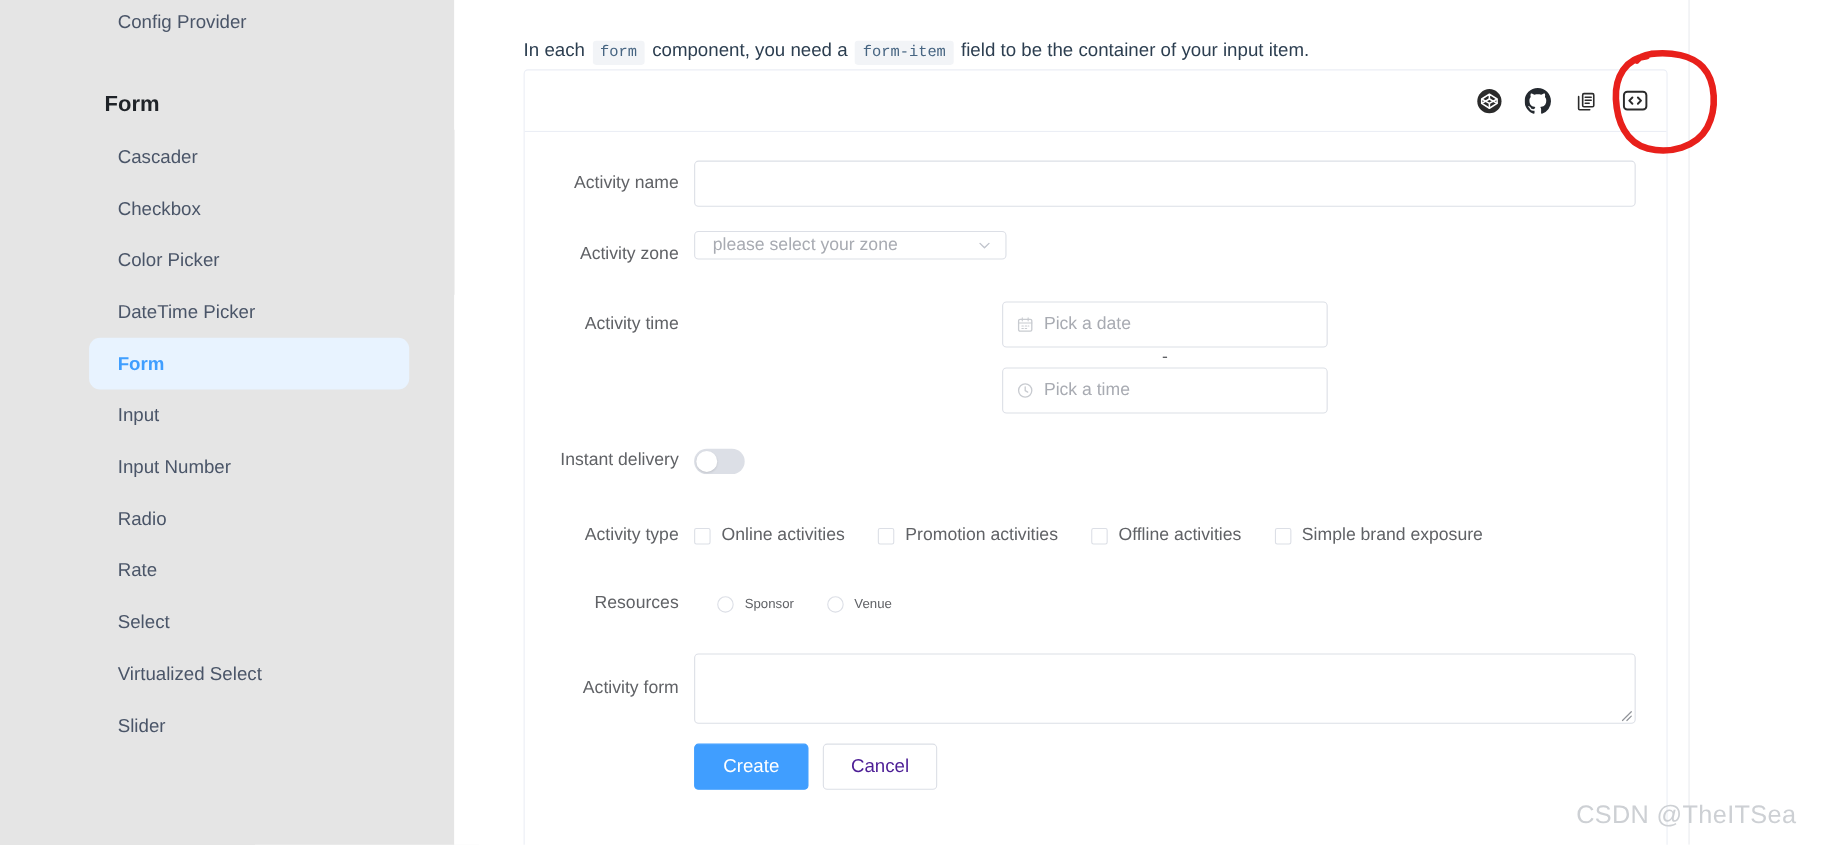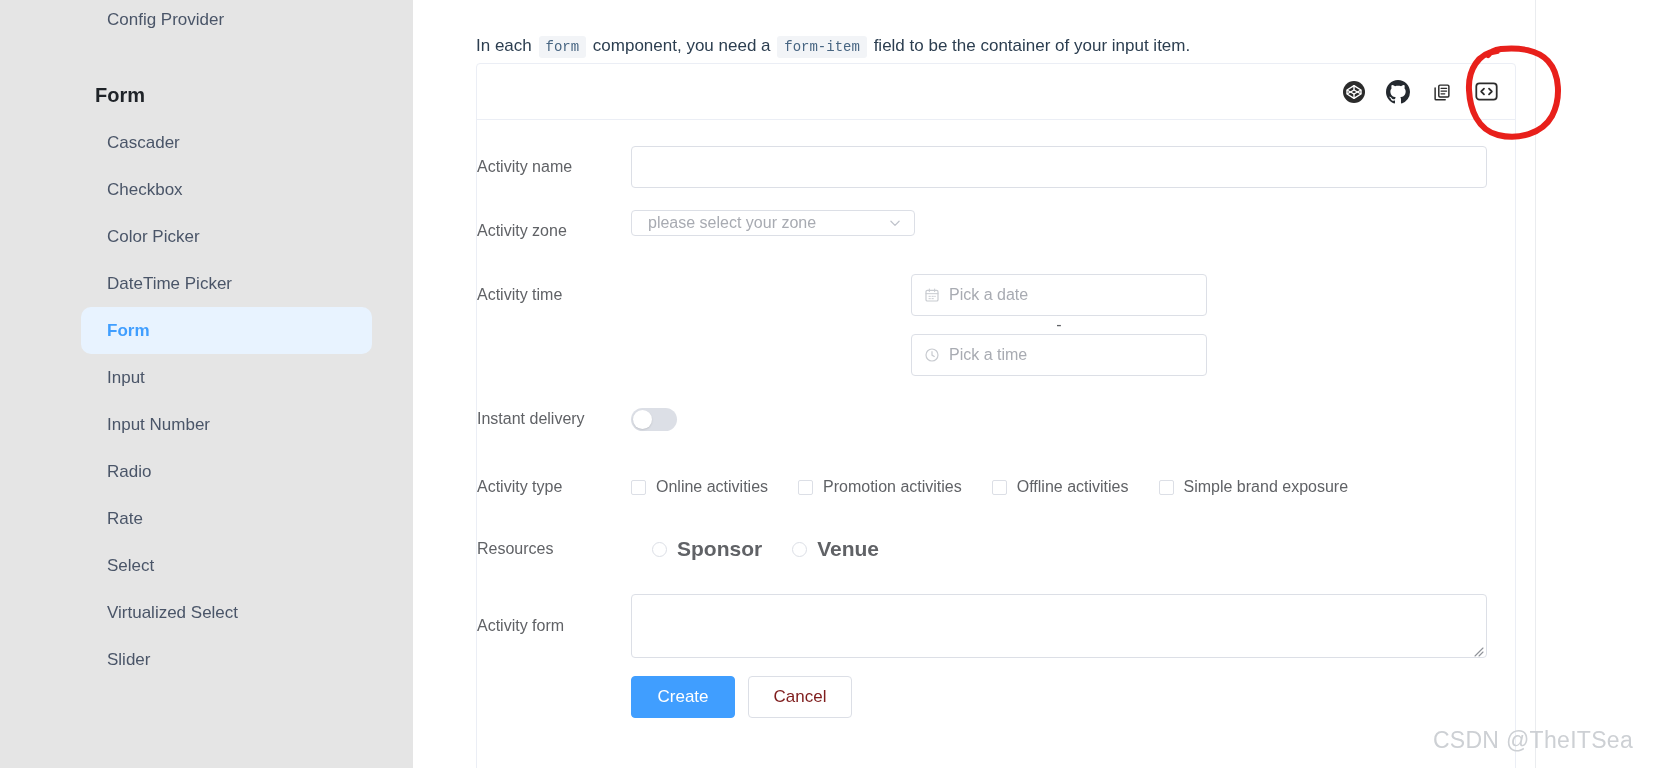--- a/index.html
+++ b/index.html
@@ -160,21 +160,21 @@
 
   
   .form-row {
     display: flex;
     align-items: flex-start;
     margin-bottom: 22px;
   }
   .form-label {
     width: 154px;
     flex: 0 0 154px;
-    text-align: left;
+    text-align: right;
     padding-right: 14px;
     font-size: 16px;
     color: #606266;
     line-height: 42px;
     white-space: nowrap;
   }
   .form-ctrl { flex: 1 1 auto; min-width: 0; }
 
   .el-input {
     width: 100%;
@@ -301,24 +301,24 @@
     white-space: nowrap;
   }
   .rd-circle {
     width: 15px; height: 15px;
     border: 1px solid #dcdfe6;
     border-radius: 50%;
     background: #fff;
     flex: 0 0 15px;
   }
   .rd-label {
-    font-size: 21px;
+    font-size: 12px;
     color: #606266;
     margin-left: 10px;
-    font-weight: 700;
+    font-weight: 400;
   }
 
   
   .el-textarea {
     width: 100%;
     height: 64px;
     border: 1px solid #dcdfe6;
     border-radius: 4px;
     background: #fff;
     position: relative;
@@ -333,21 +333,21 @@
   
   .btn-row { display: flex; gap: 13px; }
   .el-btn {
     height: 42px;
     min-width: 104px;
     padding: 0 22px;
     border-radius: 4px;
     font-size: 17px;
     border: 1px solid #dcdfe6;
     background: #fff;
-    color: #7f1d1d;
+    color: #4c1d95;
     cursor: pointer;
     font-family: inherit;
     line-height: 40px;
   }
   .el-btn.primary {
     background: #409eff;
     border-color: #409eff;
     color: #fff;
   }
 

